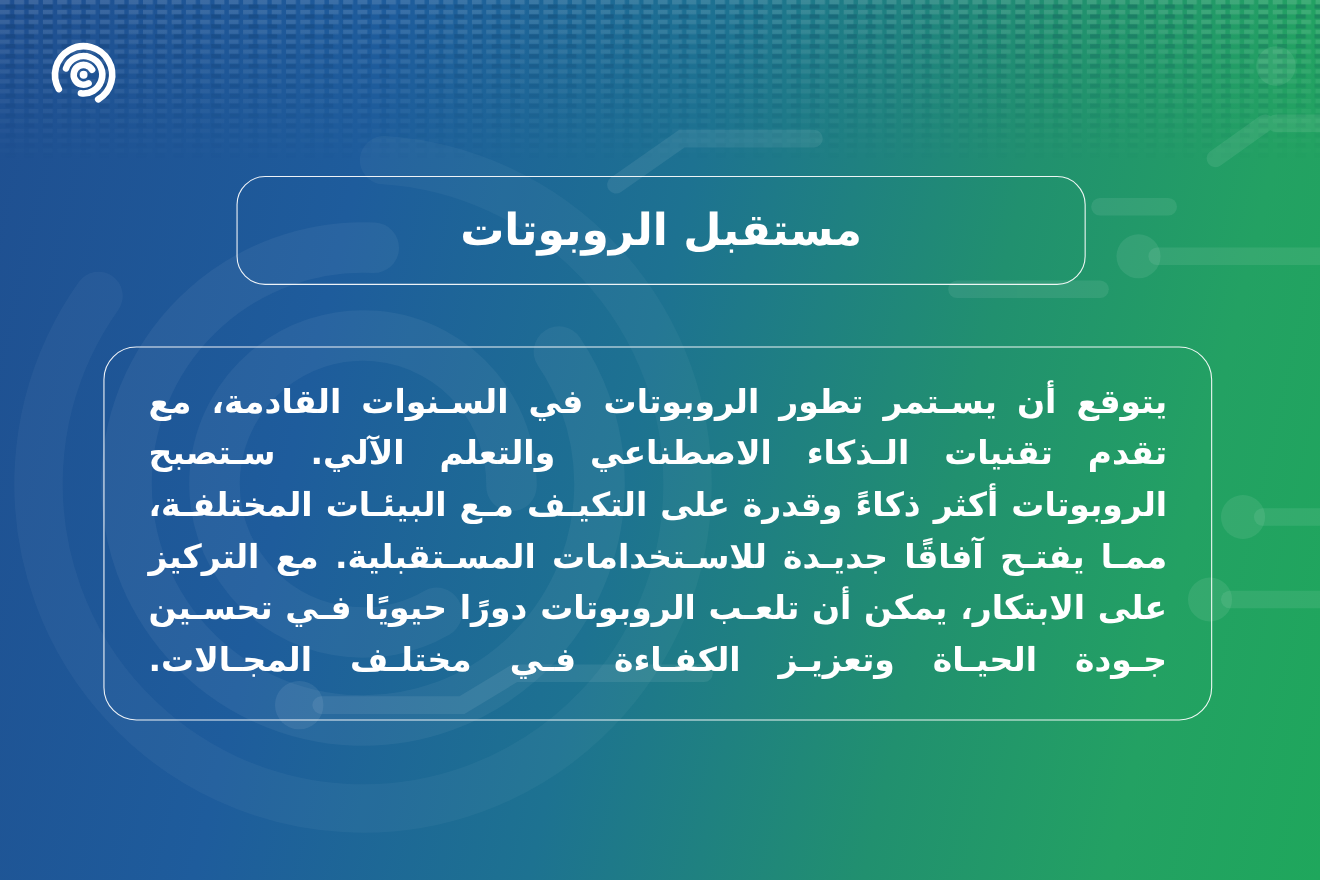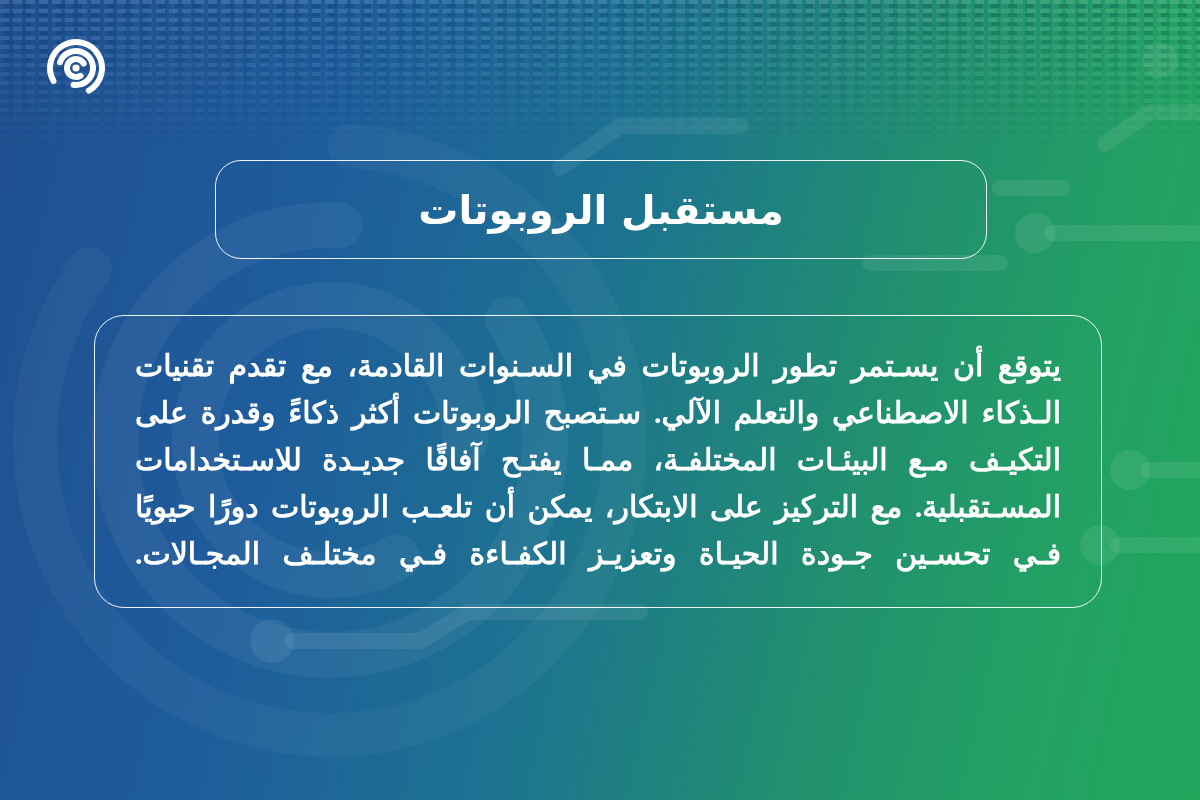--- a/index.html
+++ b/index.html
@@ -82,21 +82,20 @@
   }
   .body-card p {
     margin: 0;
     direction: rtl;
     text-align: justify;
     text-align-last: justify;
     color: #ffffff;
     font-size: 30px;
     font-weight: bold;
     line-height: 47px;
-    font-family: Liberation Serif, serif;
   }
 </style>
 </head>
 <body>
 
 <div class="canvas">
 
   <svg class="decor" width="1200" height="800" viewBox="0 0 1200 800" aria-hidden="true">
     <g fill="none" stroke="#ffffff" stroke-linecap="round">
 

